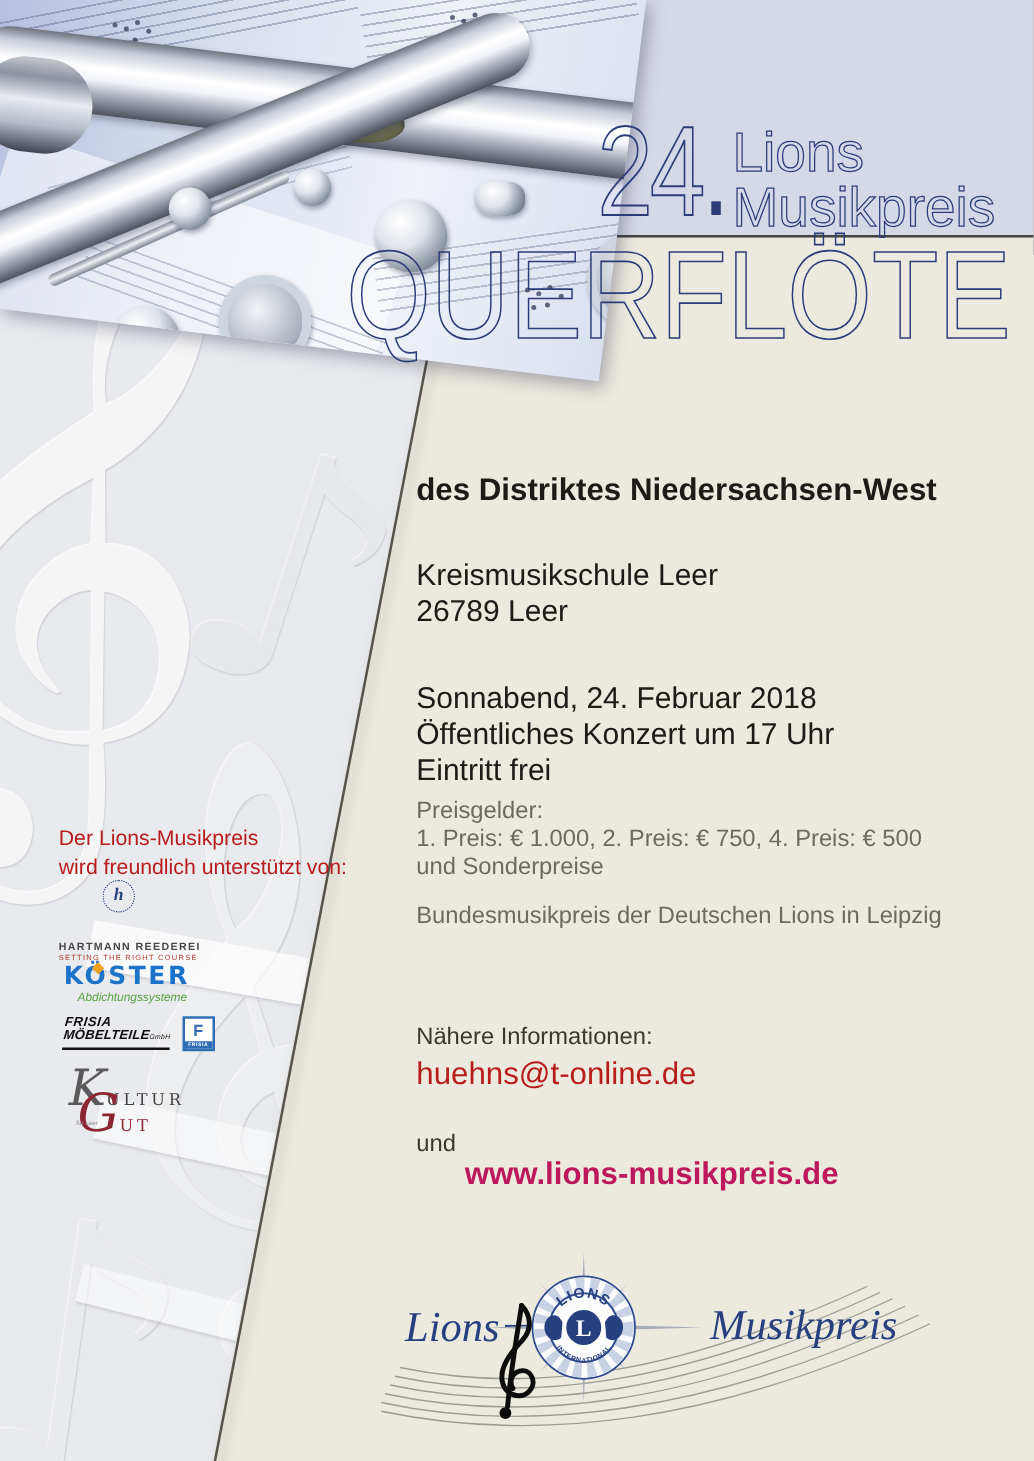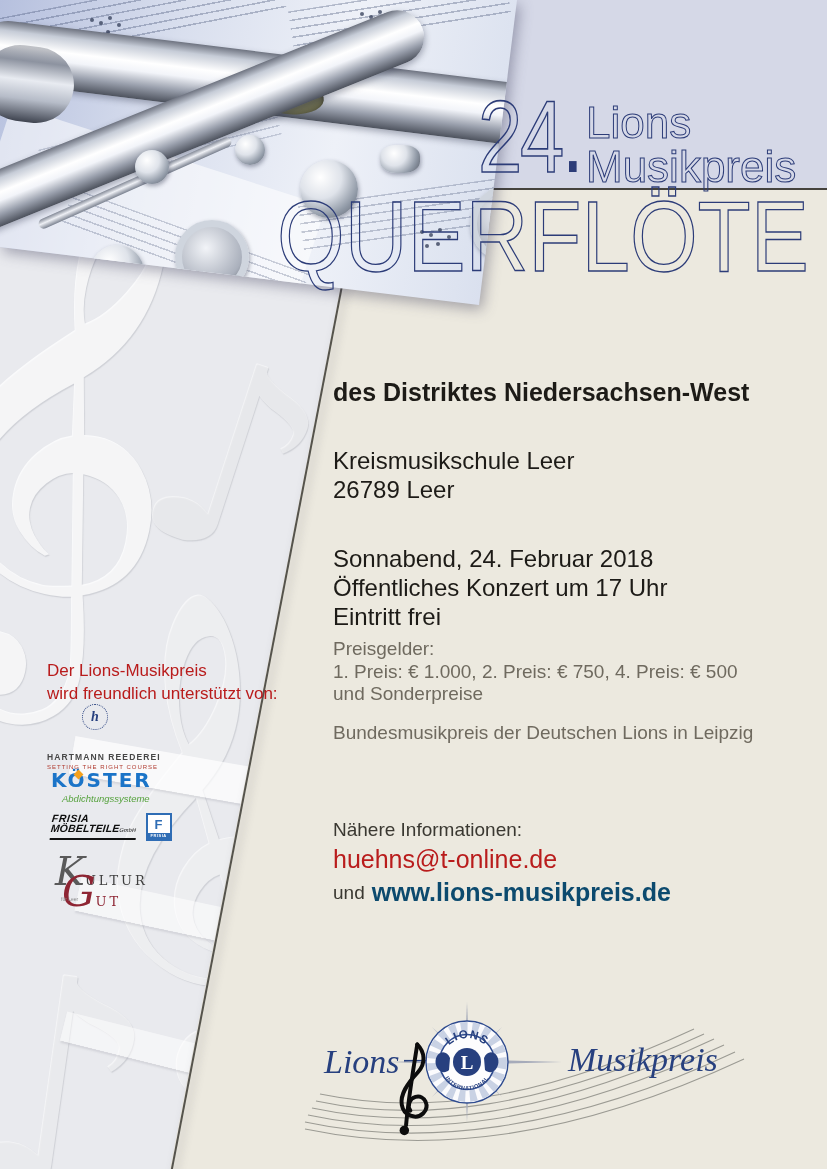--- a/index.html
+++ b/index.html
@@ -69,21 +69,21 @@
   .subtitle { top:378px; font-size:25px; font-weight:700; color:#1d1b17; }
   .venue { top:446px; }
   .event { top:544px; }
   .grayblk { font-size:19px; color:#6f6a5f; line-height:22.5px; }
   .prizes { top:638px; }
   .qual { top:722px; }
   .info-label { top:819px; font-size:19px; color:#3a3831; }
   .email { top:845px; font-size:25px; font-weight:400; color:#b91c1c; }
   .webline { top:878px; display:flex; align-items:center; gap:7px; }
   .webline .pref { font-size:19px; color:#3a3831; }
-  .webline .url { font-size:25px; font-weight:700; color:#0c4a6e; }
+  .webline .url { font-size:25px; font-weight:700; color:#be185d;margin-top:47px; }
 
   
   .sp { position:absolute; z-index:6; }
   .sp-intro { left:47px; top:659px; font-size:17px; color:#b91c1c; line-height:23px; white-space:nowrap; }
   .hartmann { left:47px; top:704px; width:96px; text-align:center; }
   .h-circle { width:24px; height:24px; border:1.5px dotted #27407f; border-radius:50%; margin:0 auto;
               display:flex; align-items:center; justify-content:center;
               font-family:"Liberation Serif", serif; font-style:italic; font-weight:700; font-size:14px; color:#27407f; }
   .h-name { margin-top:22px; font-size:8.5px; letter-spacing:1.1px; color:#474747; font-weight:700; white-space:nowrap; }
   .h-tag { margin-top:2px; font-size:6px; letter-spacing:1px; color:#b03a2e; white-space:nowrap; }

